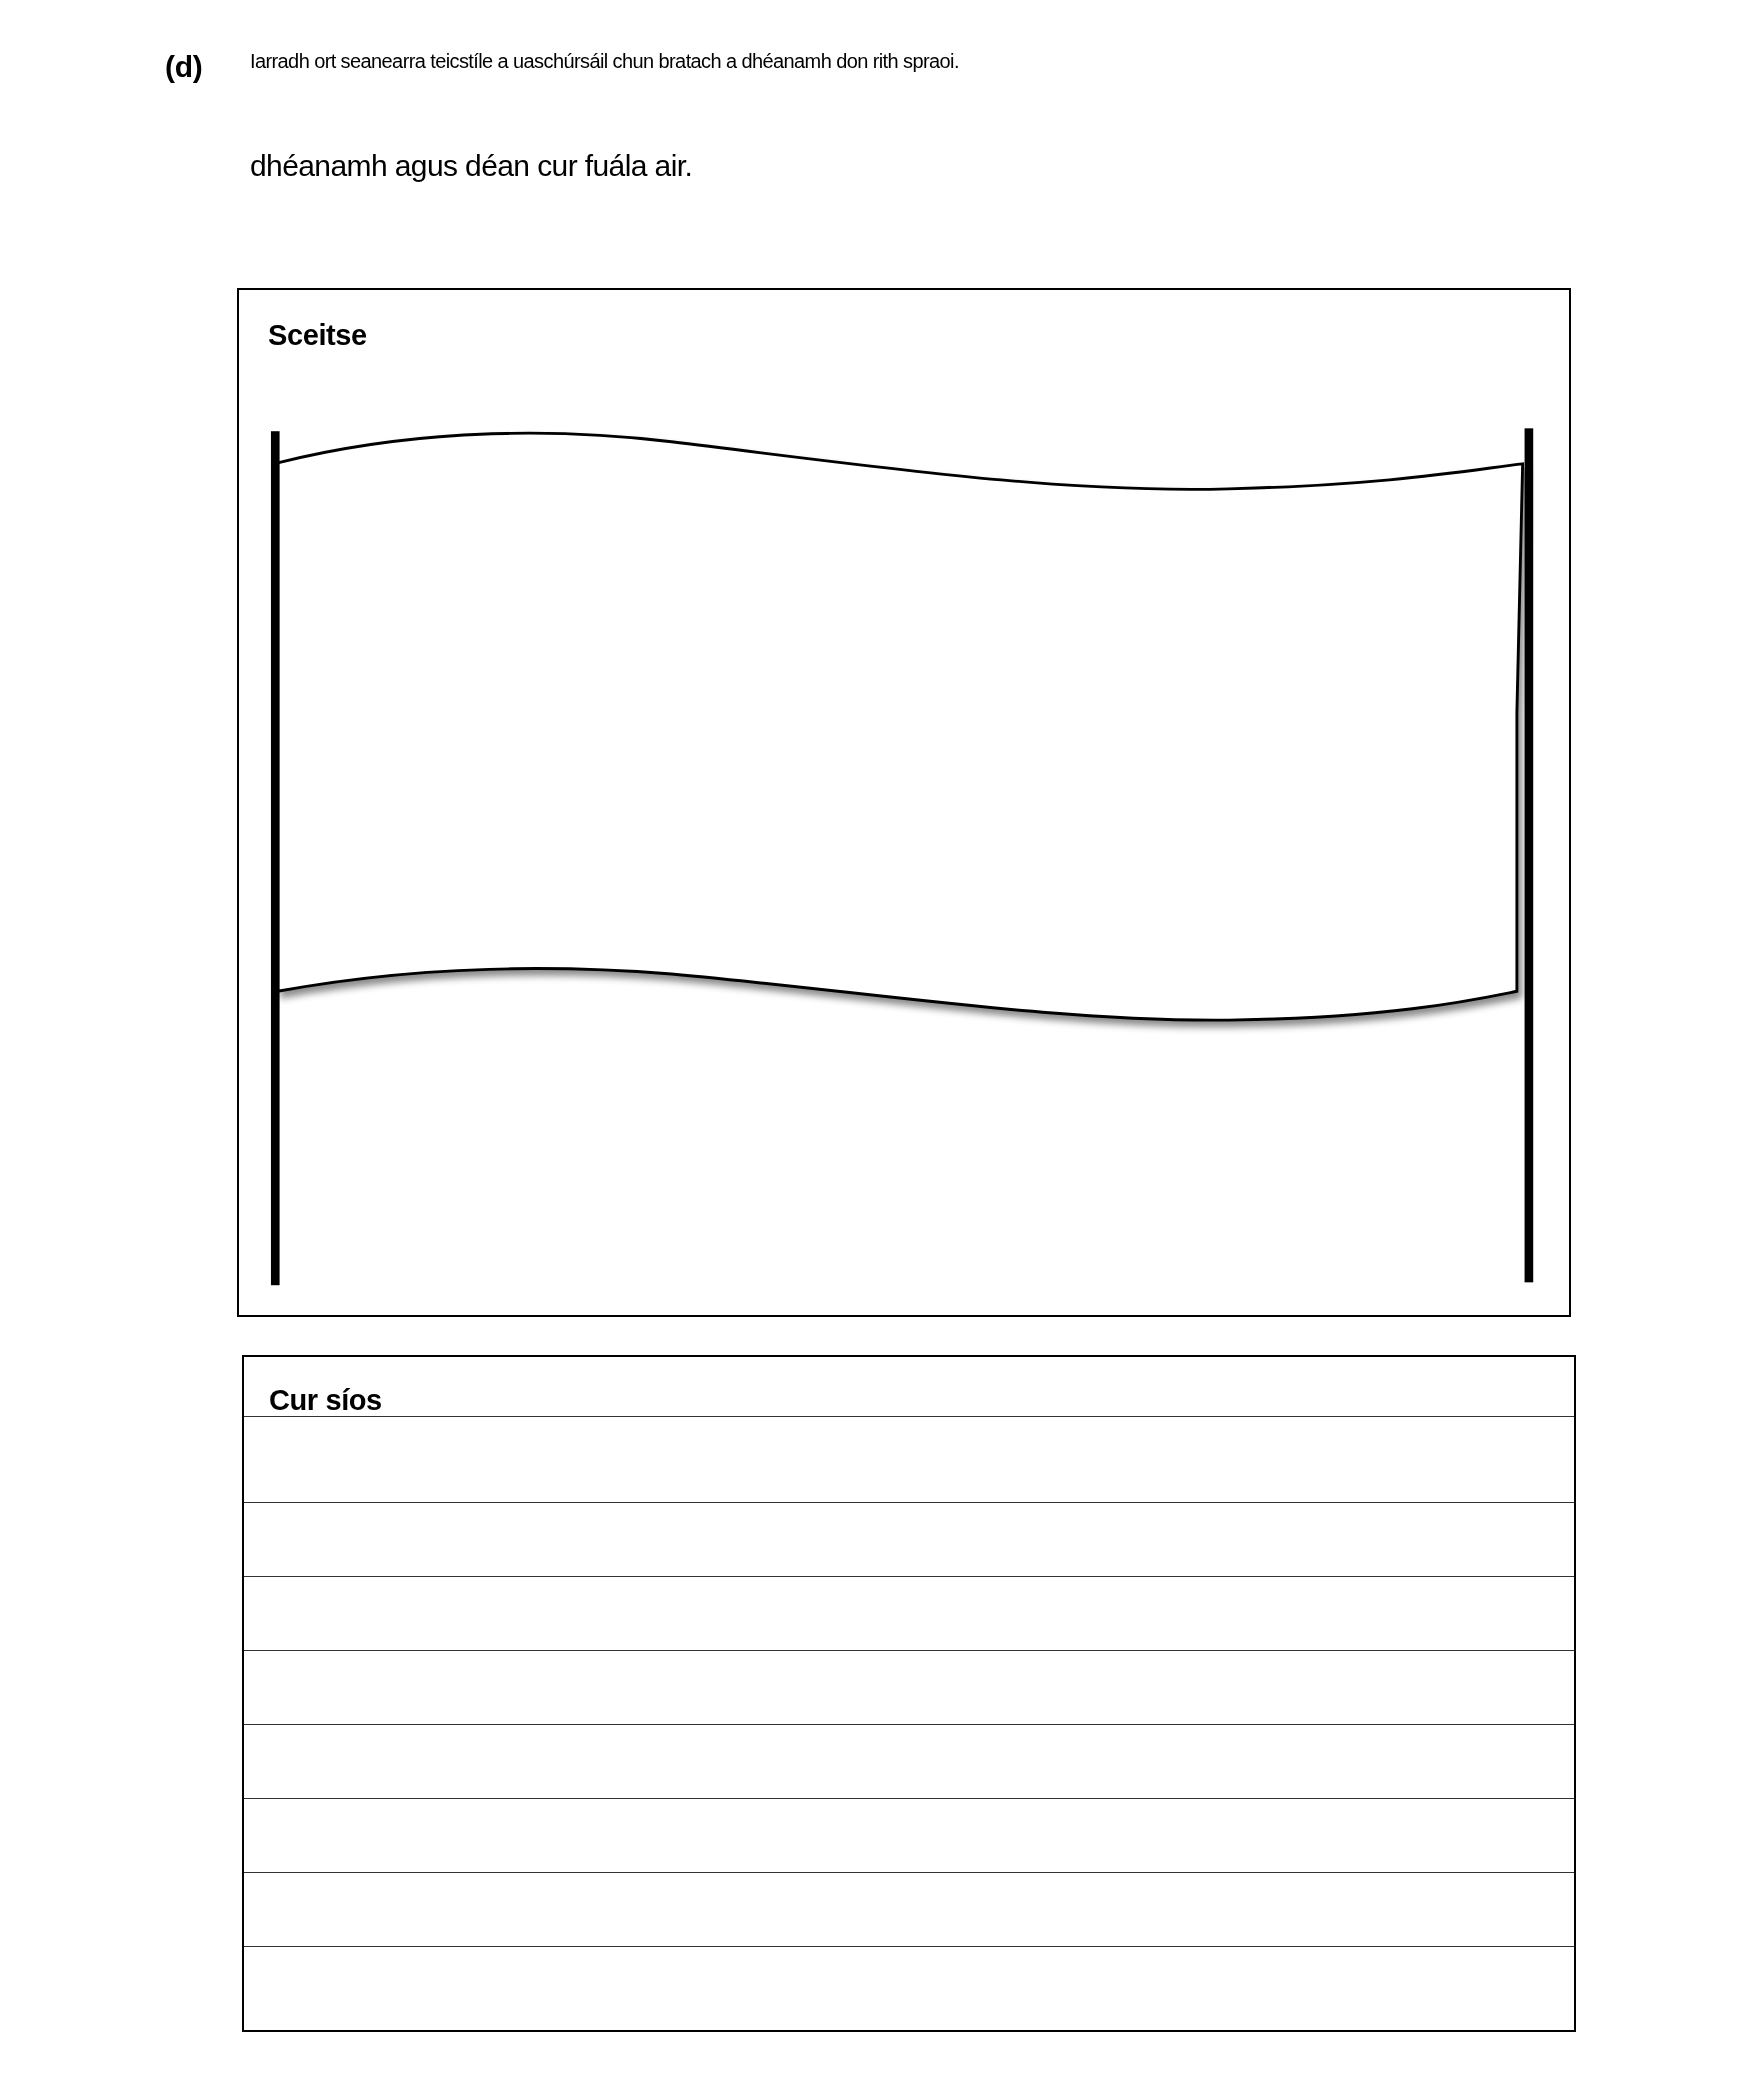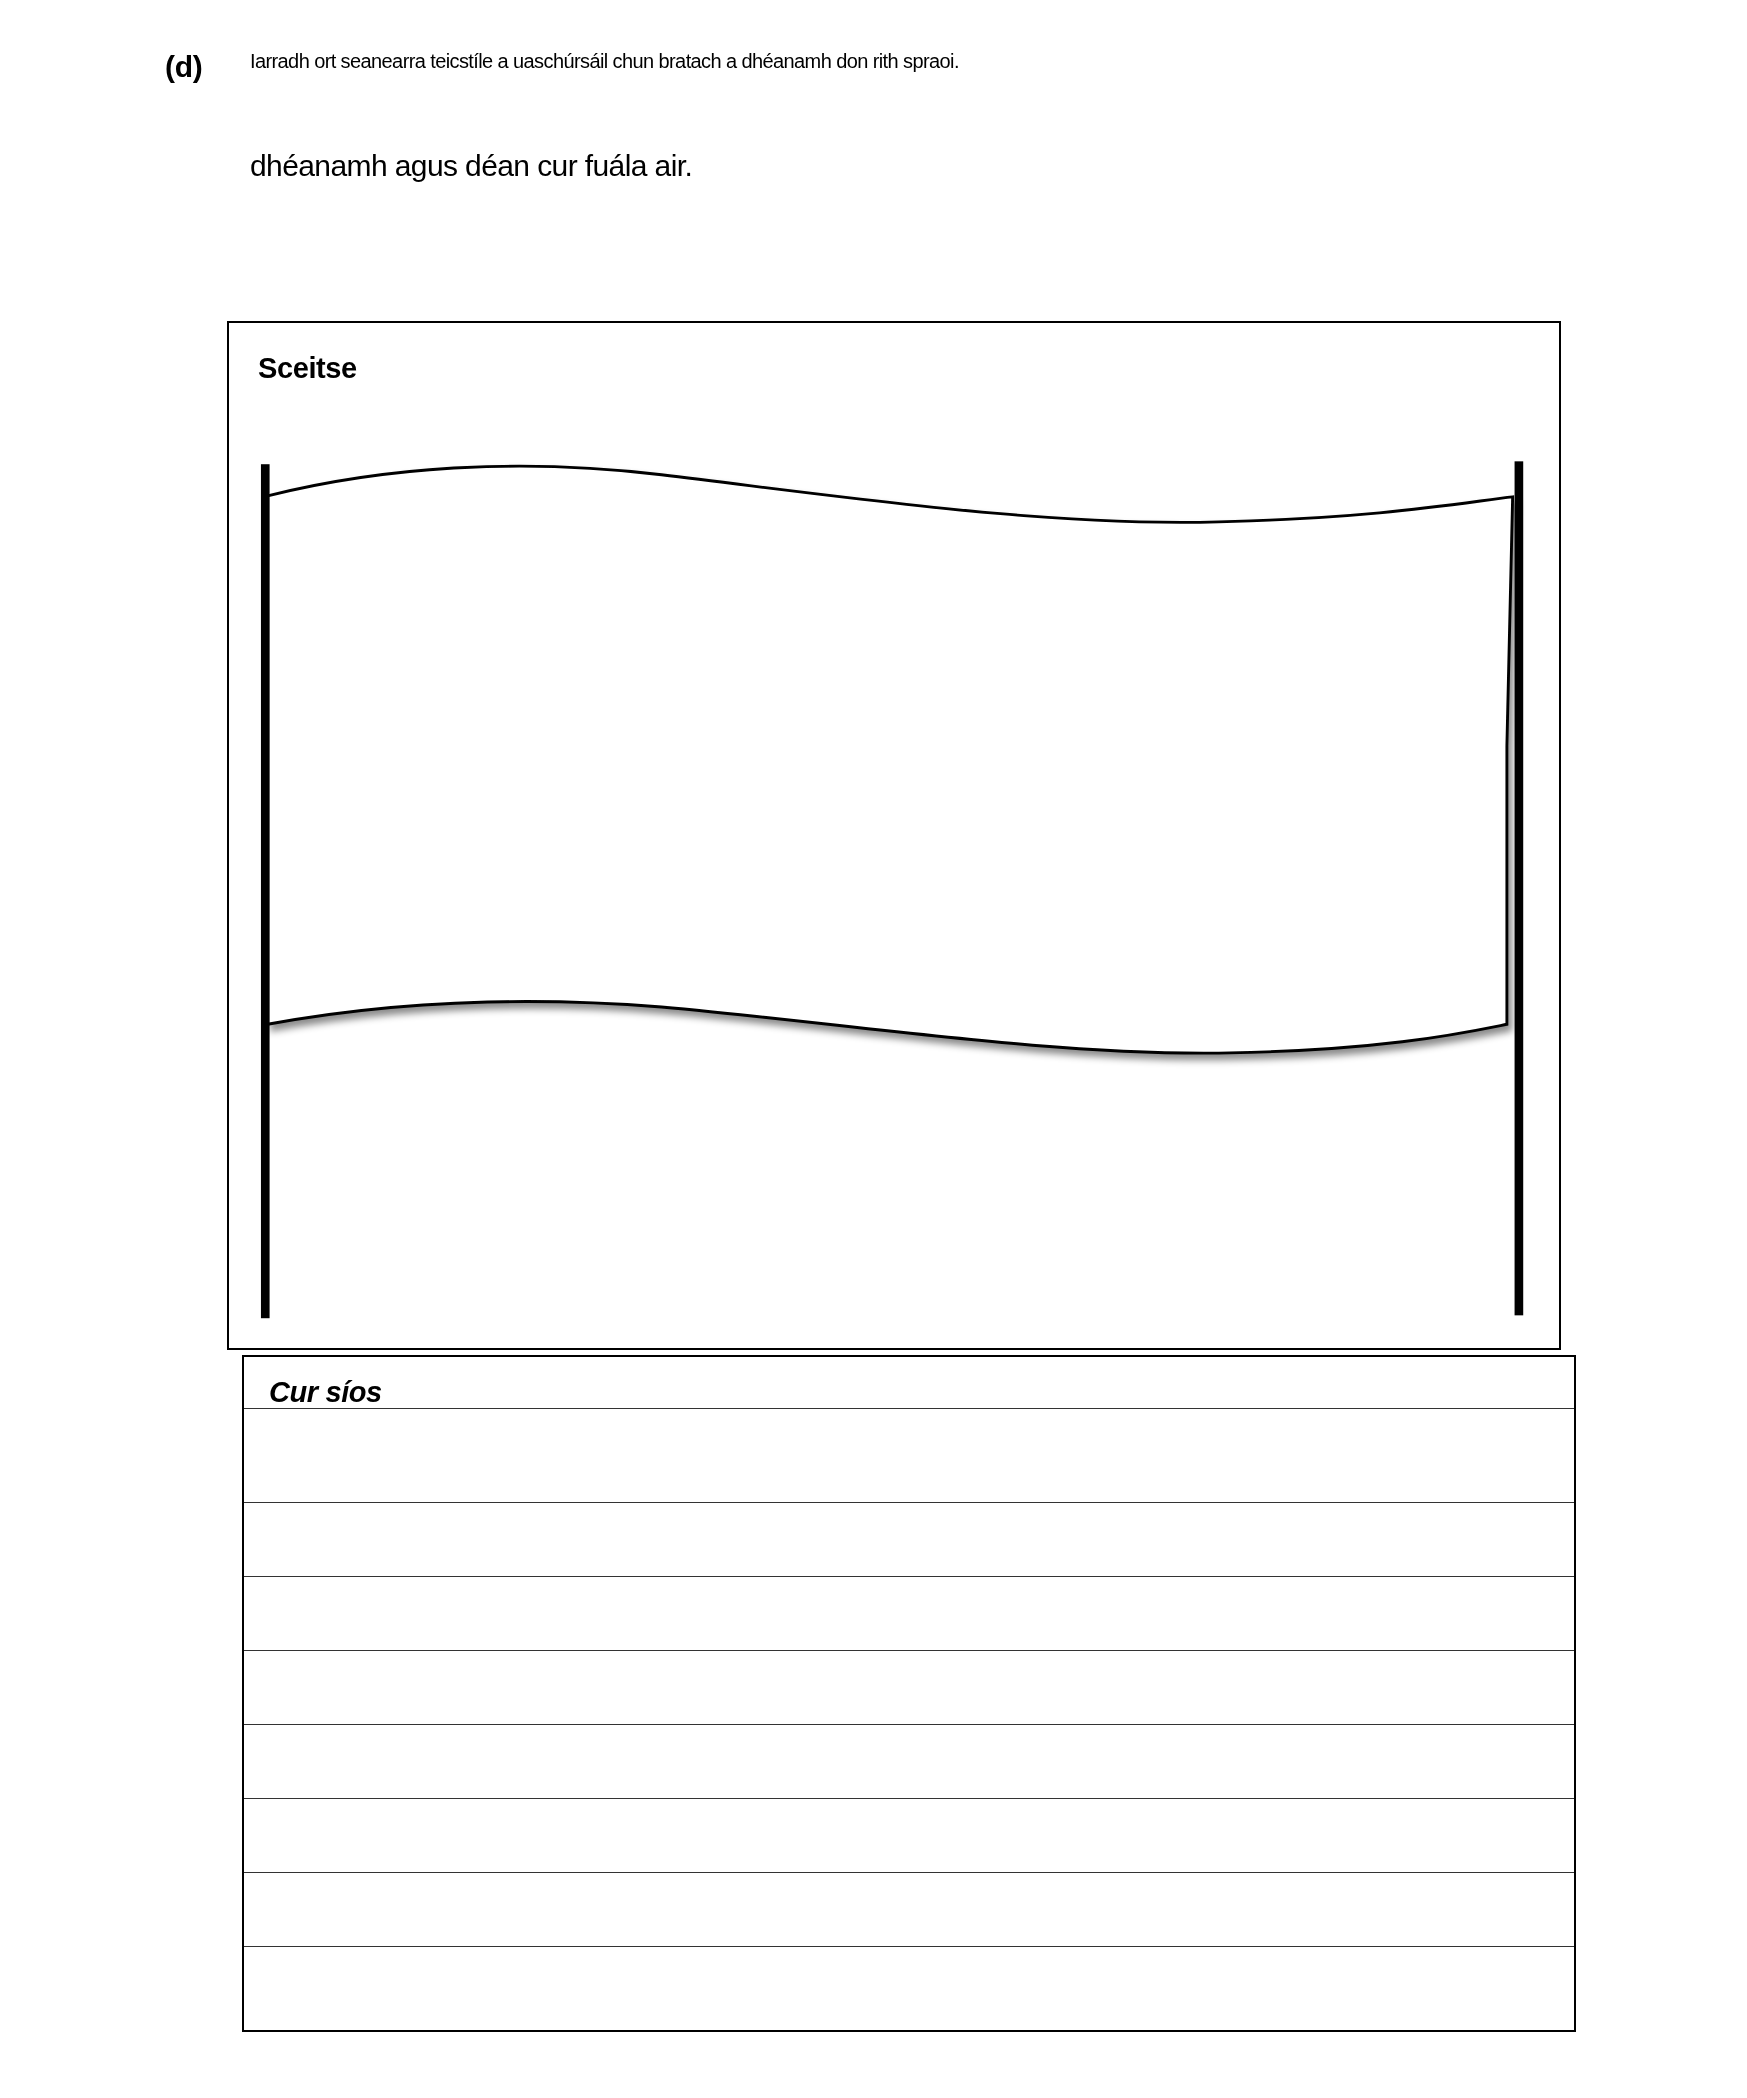--- a/index.html
+++ b/index.html
@@ -37,26 +37,25 @@
       top: 144px;
       width: 1345px;
       font-size: 30px;
       line-height: 43px;
       letter-spacing: -0.6px;
     }
     .instructions div { white-space: nowrap; }
 
     .sketch-box {
       position: absolute;
-      left: 227px;
+      left: 237px;
       top: 288px;
       width: 1330px;
       height: 1025px;
       border: 2.9px solid #000;
-      margin-top: 33px;
     }
     .box-heading {
       position: absolute;
       font-size: 29px;
       font-weight: bold;
       letter-spacing: -0.4px;
     }
     .sketch-heading {
       left: 29px;
       top: 29px;
@@ -71,26 +70,25 @@
       position: absolute;
       left: 242px;
       top: 1355px;
       width: 1330px;
       height: 673px;
       border: 2.9px solid #000;
     }
     .desc-header {
       position: absolute;
       left: 0;
-      top: 0;
+      top: 8px;
       width: 100%;
       height: 52px;
       border-bottom: 1.9px solid #333;
       box-sizing: border-box;
-      font-style: italic;
     }
     .desc-heading {
       left: 25px;
       top: 19px;
     }
     .desc-rows {
       position: absolute;
       left: 0;
       top: 72px;
       width: 100%;

